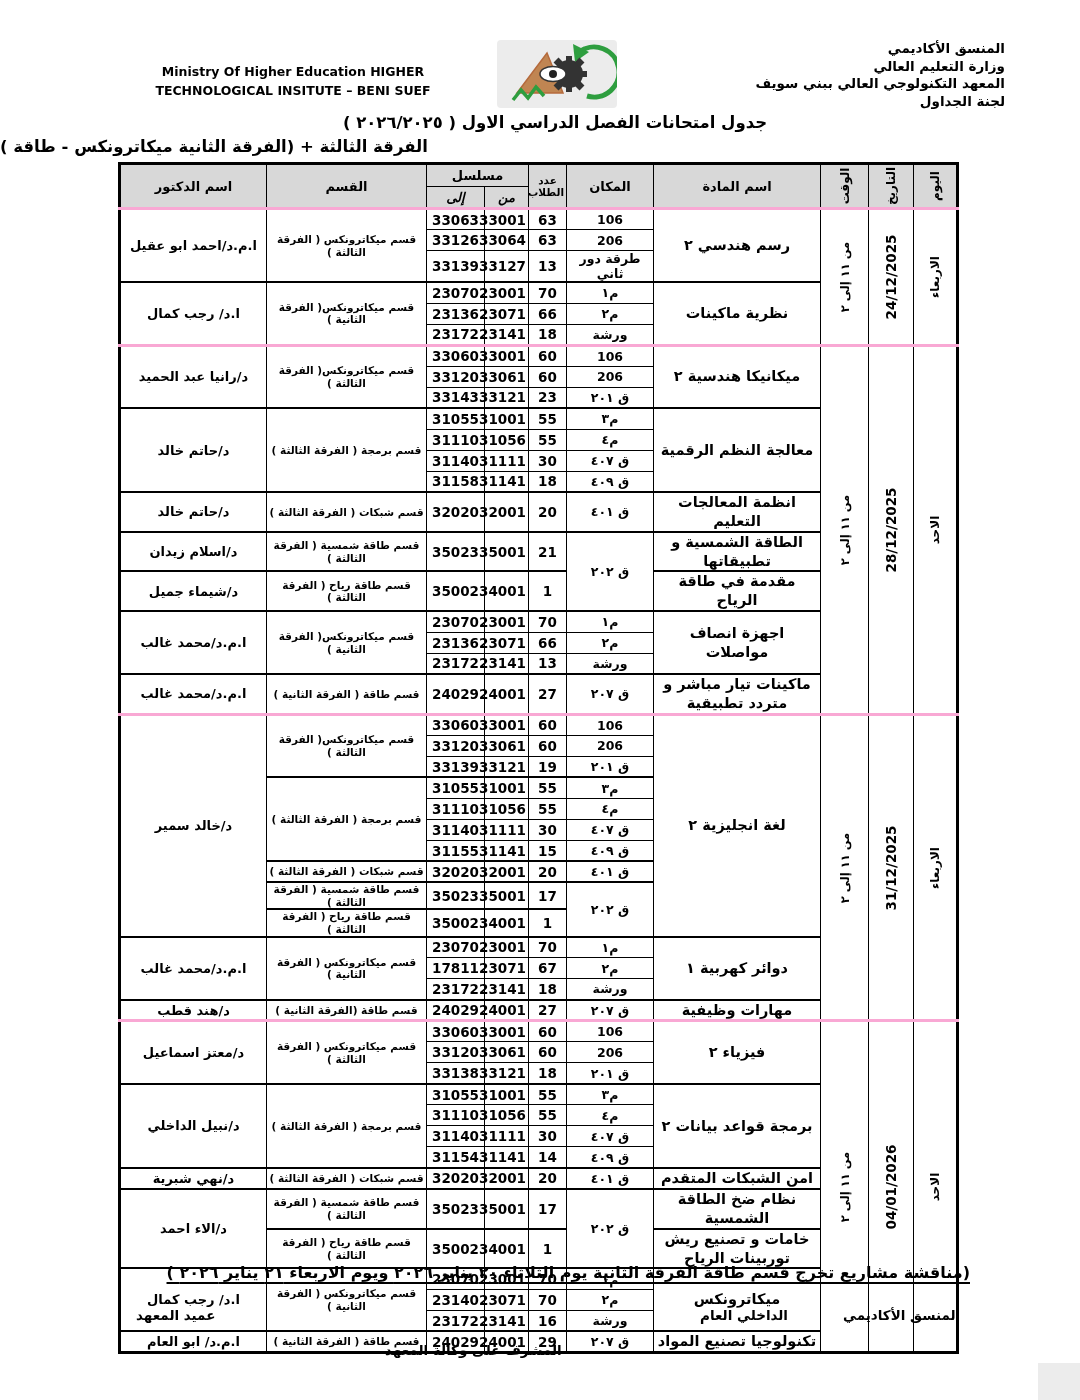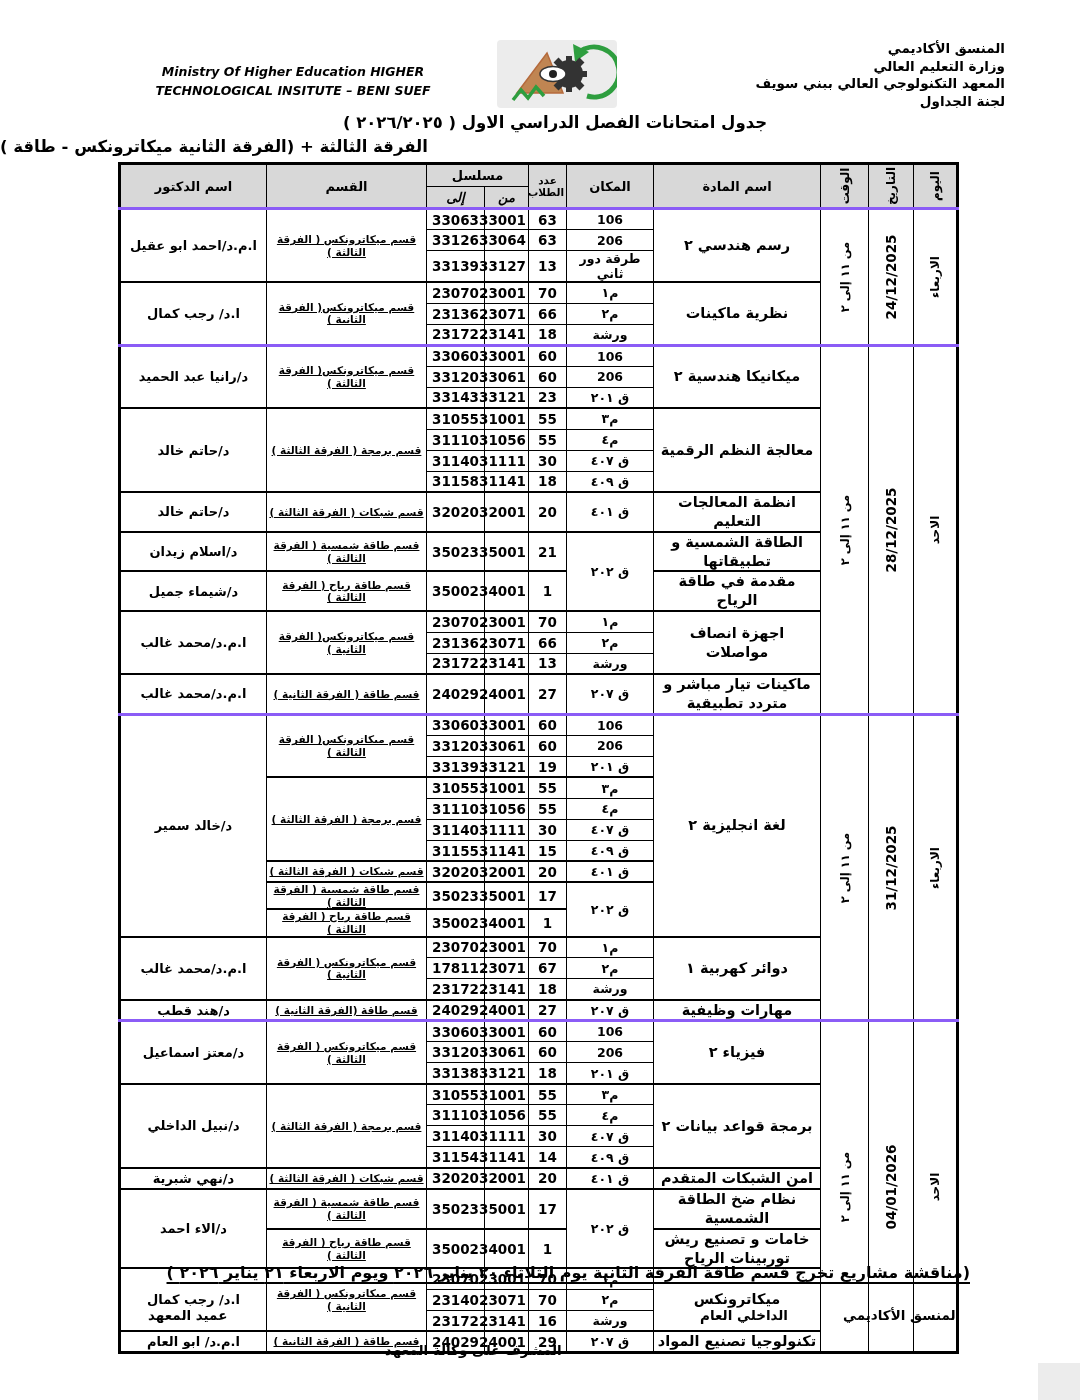--- a/index.html
+++ b/index.html
@@ -1,58 +1,58 @@
 <!DOCTYPE html>
 <html dir="rtl" lang="ar"><head>
 <meta charset="utf-8">
 <style>
   * { box-sizing: border-box; margin: 0; padding: 0; }
   html,body { width:1080px; height:1400px; background:#fff; overflow:hidden; }
   body { font-family:"DejaVu Sans", sans-serif; font-weight:bold; color:#000; position:relative; direction:rtl; }
 
   
   .hdr-ar { position:absolute; top:40px; right:75px; text-align:right; font-size:13.5px; line-height:17.5px; }
-  .hdr-en { position:absolute; top:62px; left:148px; width:290px; text-align:center; font-size:12.5px; line-height:19px; direction:ltr;font-style:italic; }
+  .hdr-en { position:absolute; top:62px; left:148px; width:290px; text-align:center; font-size:12.5px; line-height:19px; direction:ltr; }
   .logo   { position:absolute; top:40px; left:497px; width:120px; height:68px; }
   .title1 { position:absolute; top:113px; left:0; width:100%; text-align:center; font-size:16.5px;margin-left:15px; }
   .title2 { position:absolute; top:137px; left:0; width:100%; text-align:left; font-size:16.5px; }
 
   
   .tablewrap { position:absolute; top:162px; right:121px; }
   table { border-collapse:collapse; table-layout:fixed; width:838px; border:3px solid #000; }
   th, td { border:1px solid #000; text-align:center; vertical-align:middle; padding:0 2px; }
   thead th { background:#d8d8d8; font-size:13px; }
   thead tr.h1 { height:23px; }
   thead tr.h2 { height:22px; }
   thead th.count-h { font-size:10.5px; line-height:1.15; }
   tbody tr { height:21px; }
   tbody td { font-size:13.5px; }
   td.num { font-size:13.5px; letter-spacing:0; }
   td.place { font-size:12.5px; }
   td.subject { font-size:14.5px; line-height:1.3; }
-  td.dept { font-size:10.5px; line-height:1.2;text-decoration:underline; }
+  td.dept { font-size:10.5px; line-height:1.2; }
   td.doctor { font-size:13px; }
   tr.section-start td { border-top:2px solid #000; }
   tr.subject-start td { border-top:2px solid #000; }
-  tr.group-start td   { border-top:3px solid #8b5cf6; }
+  tr.group-start td   { border-top:3px solid #f9a8d4; }
   thead tr.h2 th { border-bottom:2px solid #000;font-style:italic; }
 
   
   .vcell { position:relative; padding:0; }
   .vcell .vtext { position:absolute; top:50%; left:50%; transform:translate(-50%,-50%) rotate(-90deg); white-space:nowrap; }
   th.vcell .vtext { font-size:12px; }
   td.vday  .vtext { font-size:12px; }
   td.vdate .vtext { font-size:13.5px; }
   td.vtime .vtext { font-size:11.5px; }
 
   
   .note { position:absolute; top:1263px; right:110px; width:860px; text-align:right; font-size:16px;
           text-decoration:underline; text-decoration-thickness:2px; text-underline-offset:4px; }
   .sig { position:absolute; top:1307px; font-size:13.5px; white-space:nowrap; }
-  .sig-dean   { left:148px;text-align:right; }
+  .sig-dean   { left:136px;text-align:right; }
   .sig-superv { left:385px;margin-top:35px; }
   .sig-secgen { left:700px; }
   .sig-acad   { left:843px; }
   .scan-artifact { position:absolute; left:1038px; top:1363px; width:42px; height:37px; background:#ececec; }
 </style>
 </head>
 <body>
 
 <div class="hdr-ar">
   <div>المنسق الأكاديمي</div>

